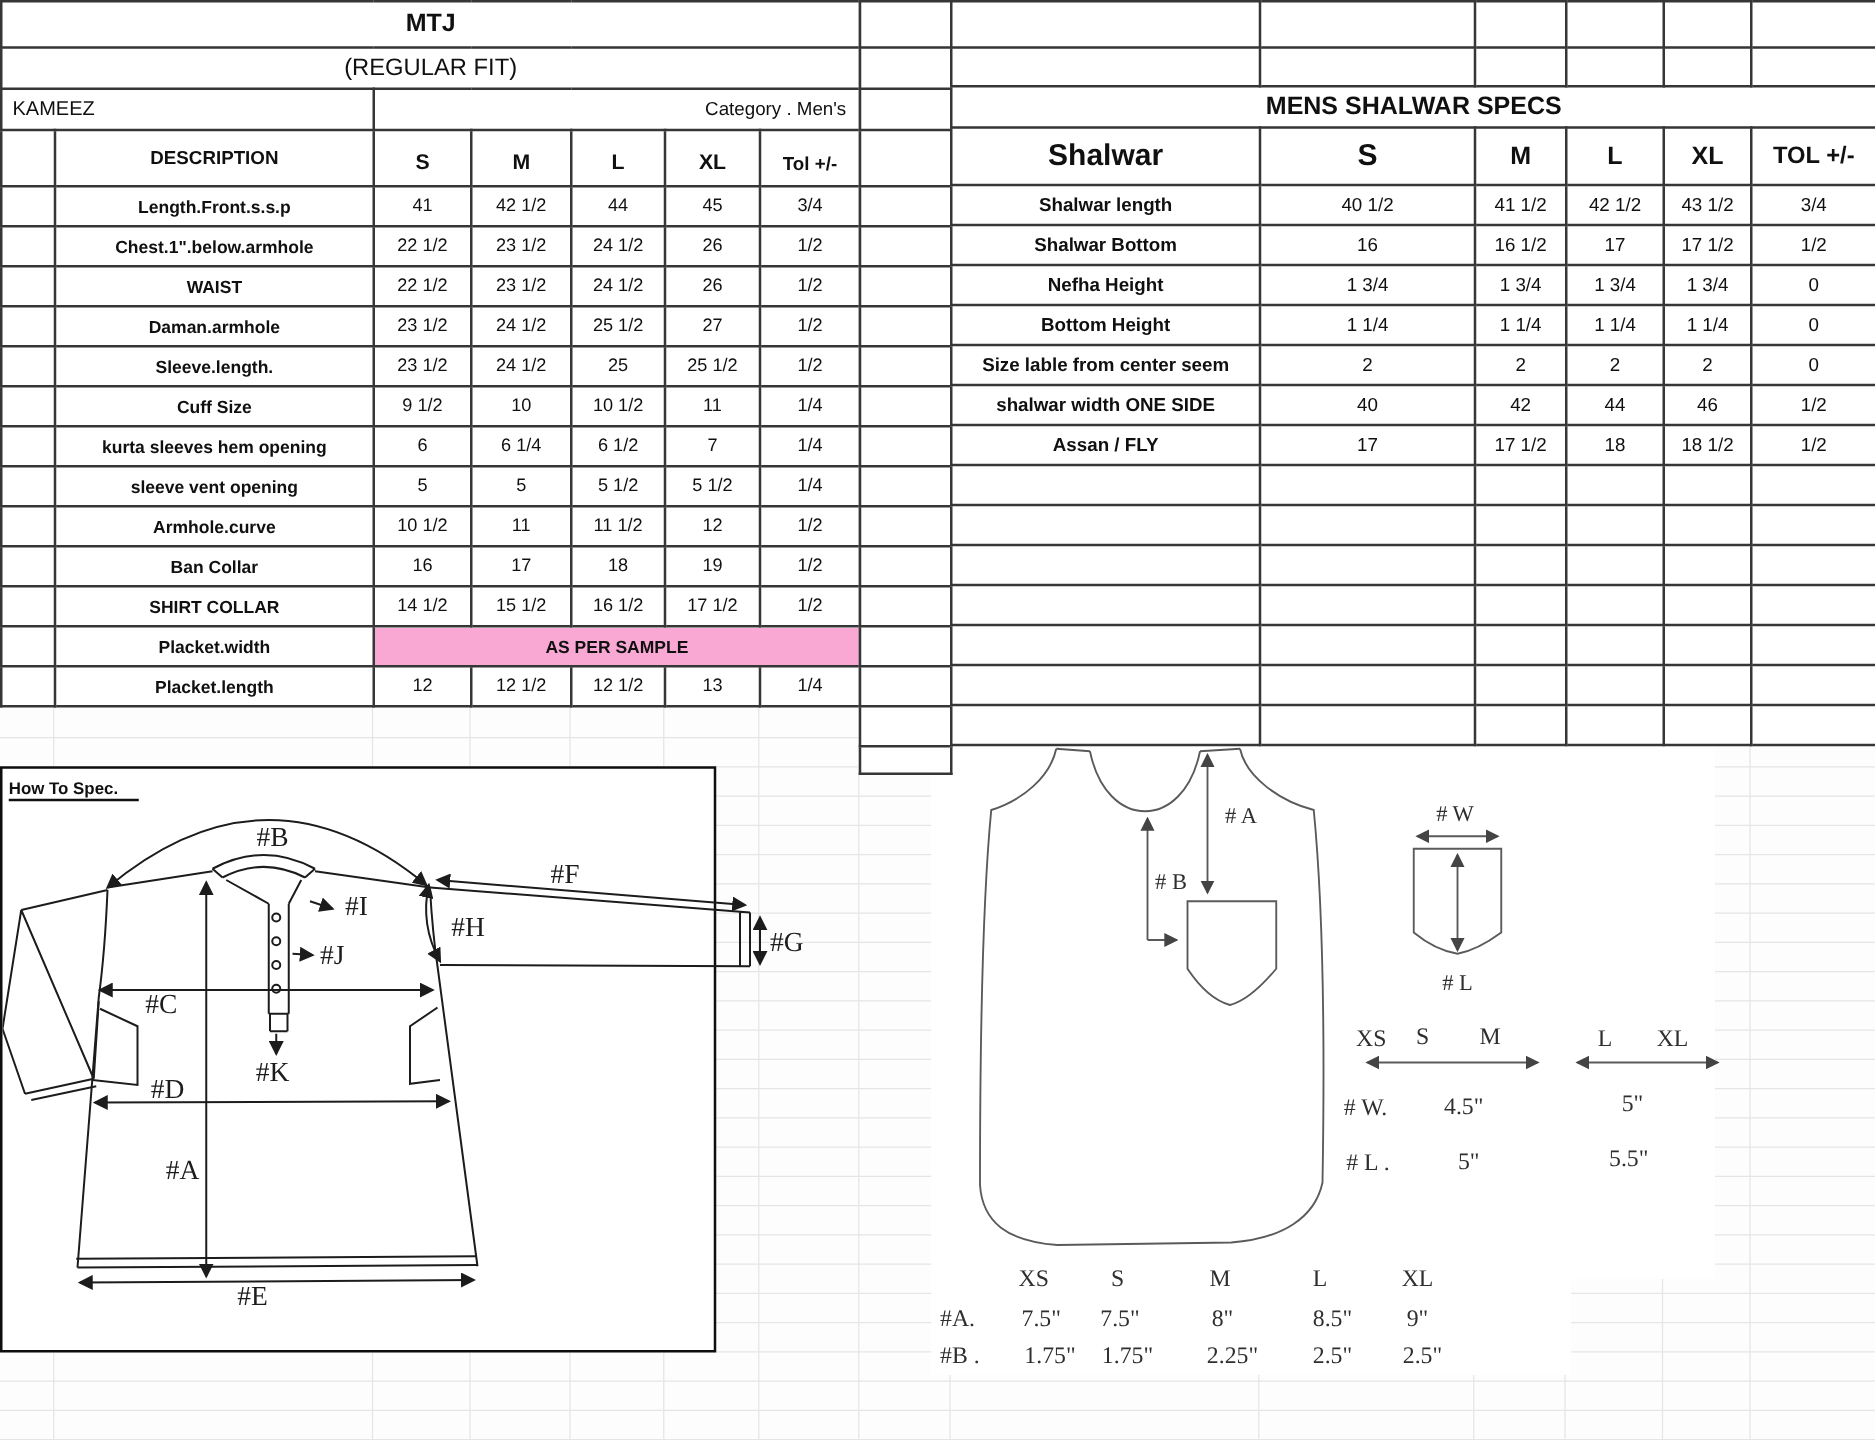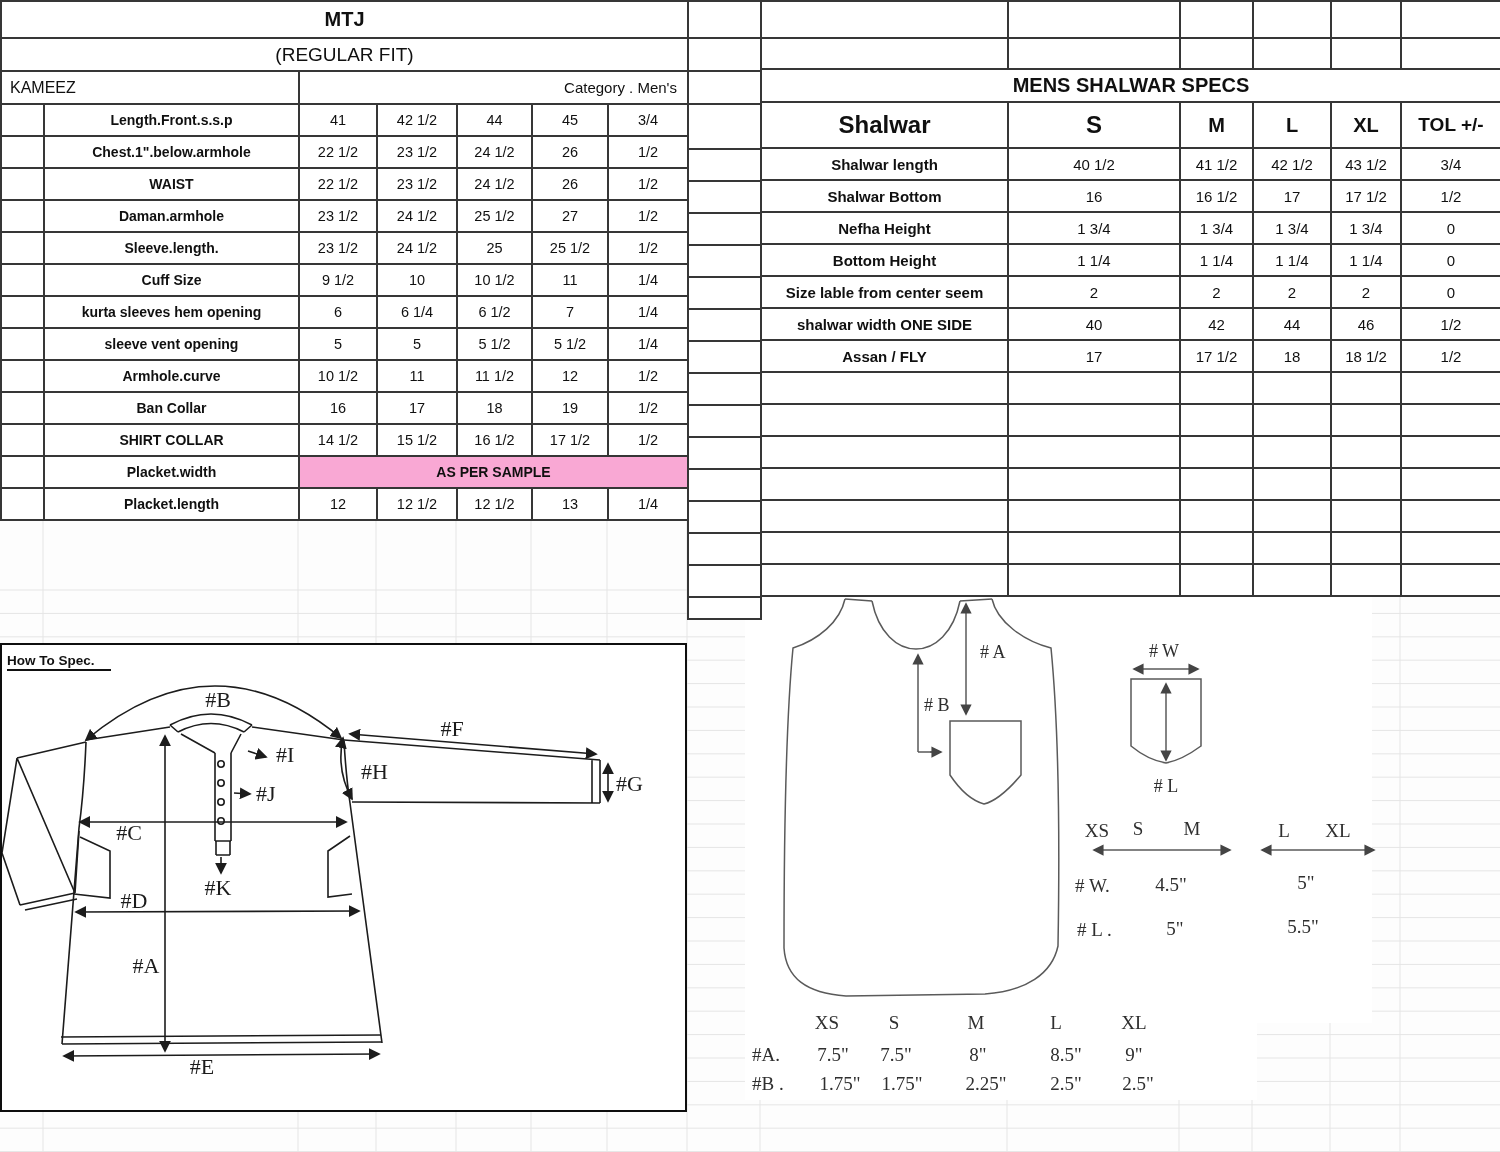--- a/index.html
+++ b/index.html
@@ -1,21 +1,21 @@
 <!DOCTYPE html>
 <html><head>
 <meta charset="utf-8">
 <style>
   html,body{margin:0;padding:0;background:#fff;}
   #app{position:relative;width:1500px;height:1152px;background:#fdfdfd;overflow:hidden;
        font-family:"Liberation Sans",sans-serif;color:#111;}
   #grid-bg{position:absolute;left:0;top:0;z-index:0;}
   
   .white-block{position:absolute;background:#fff;z-index:1;}
-  #howto-box{position:absolute;left:0px;top:643px;width:687px;height:469px;background:#fff;
+  #howto-box{position:absolute;left:0px;top:613px;width:573px;height:469px;background:#fff;
              border:2.5px solid #0e0e0e;box-sizing:border-box;z-index:2;text-align:right;}
   #howto-heading{position:absolute;left:5px;top:8px;font-size:13.5px;font-weight:bold;
                  border-bottom:2px solid #111;padding:0 16px 1px 0;color:#111;}
   #kameez-svg{position:absolute;left:0;top:0;}
   #shalwar-svg{position:absolute;left:740px;top:588px;z-index:3;}
   
   table{border-collapse:collapse;table-layout:fixed;position:absolute;z-index:2;background:#fff;}
   td{border:2px solid #363636;padding:0;overflow:hidden;white-space:nowrap;
      text-align:center;vertical-align:middle;color:#101010;background:#fff;}
   #kameez-table{left:0;top:0;width:687px;}
@@ -108,20 +108,29 @@
       <tr class="h37">
         <td colspan="7" class="title">MTJ</td>
       </tr>
       <tr class="h33">
         <td colspan="7" class="subtitle">(REGULAR FIT)</td>
       </tr>
       <tr class="h33">
         <td colspan="2" class="garment">KAMEEZ</td>
         <td colspan="5" class="category">Category .  Men's</td>
       </tr>
+      <tr class="h45">
+        <td></td>
+        <td class="desc-h">DESCRIPTION</td>
+        <td class="size-h">S</td>
+        <td class="size-h">M</td>
+        <td class="size-h">L</td>
+        <td class="size-h">XL</td>
+        <td class="tol-h">Tol +/-</td>
+      </tr>
     </tbody>
     <tbody id="kameez-rows">
         <tr class="h32">
           <td></td>
           <td class="lbl">Length.Front.s.s.p</td>
           <td class="val">41</td>
           <td class="val">42 1/2</td>
           <td class="val">44</td>
           <td class="val">45</td>
           <td class="val">3/4</td>

